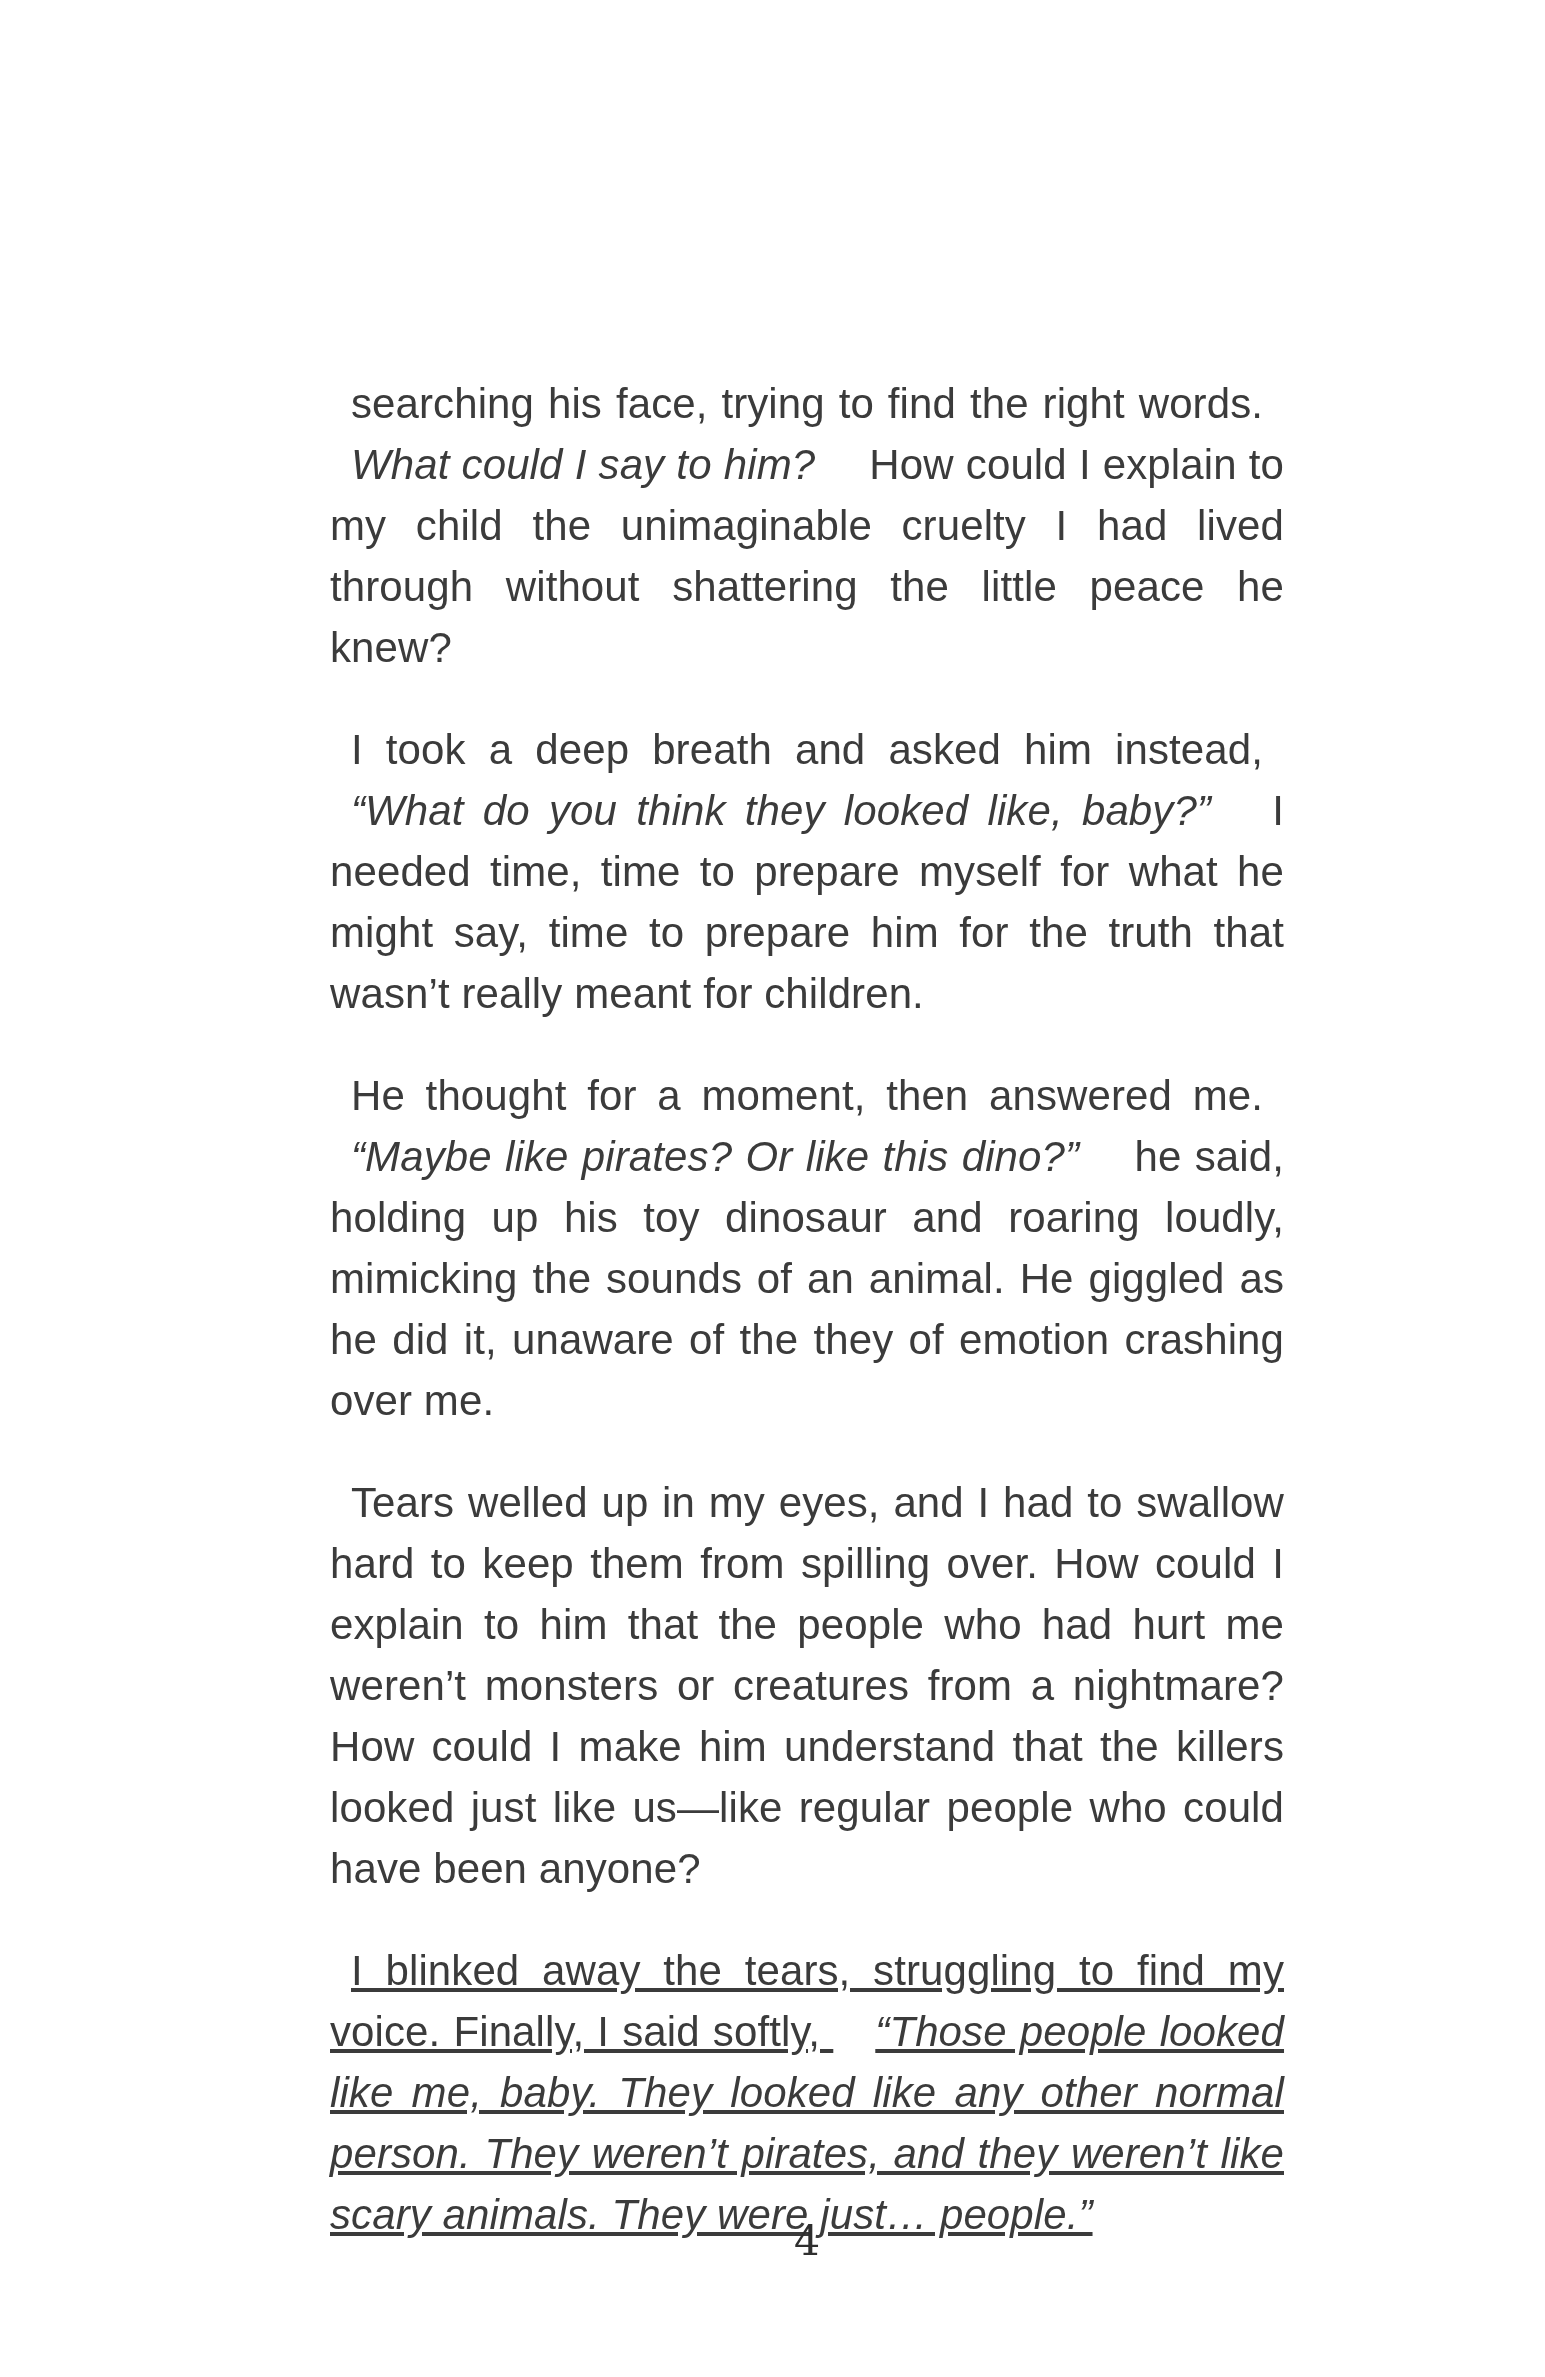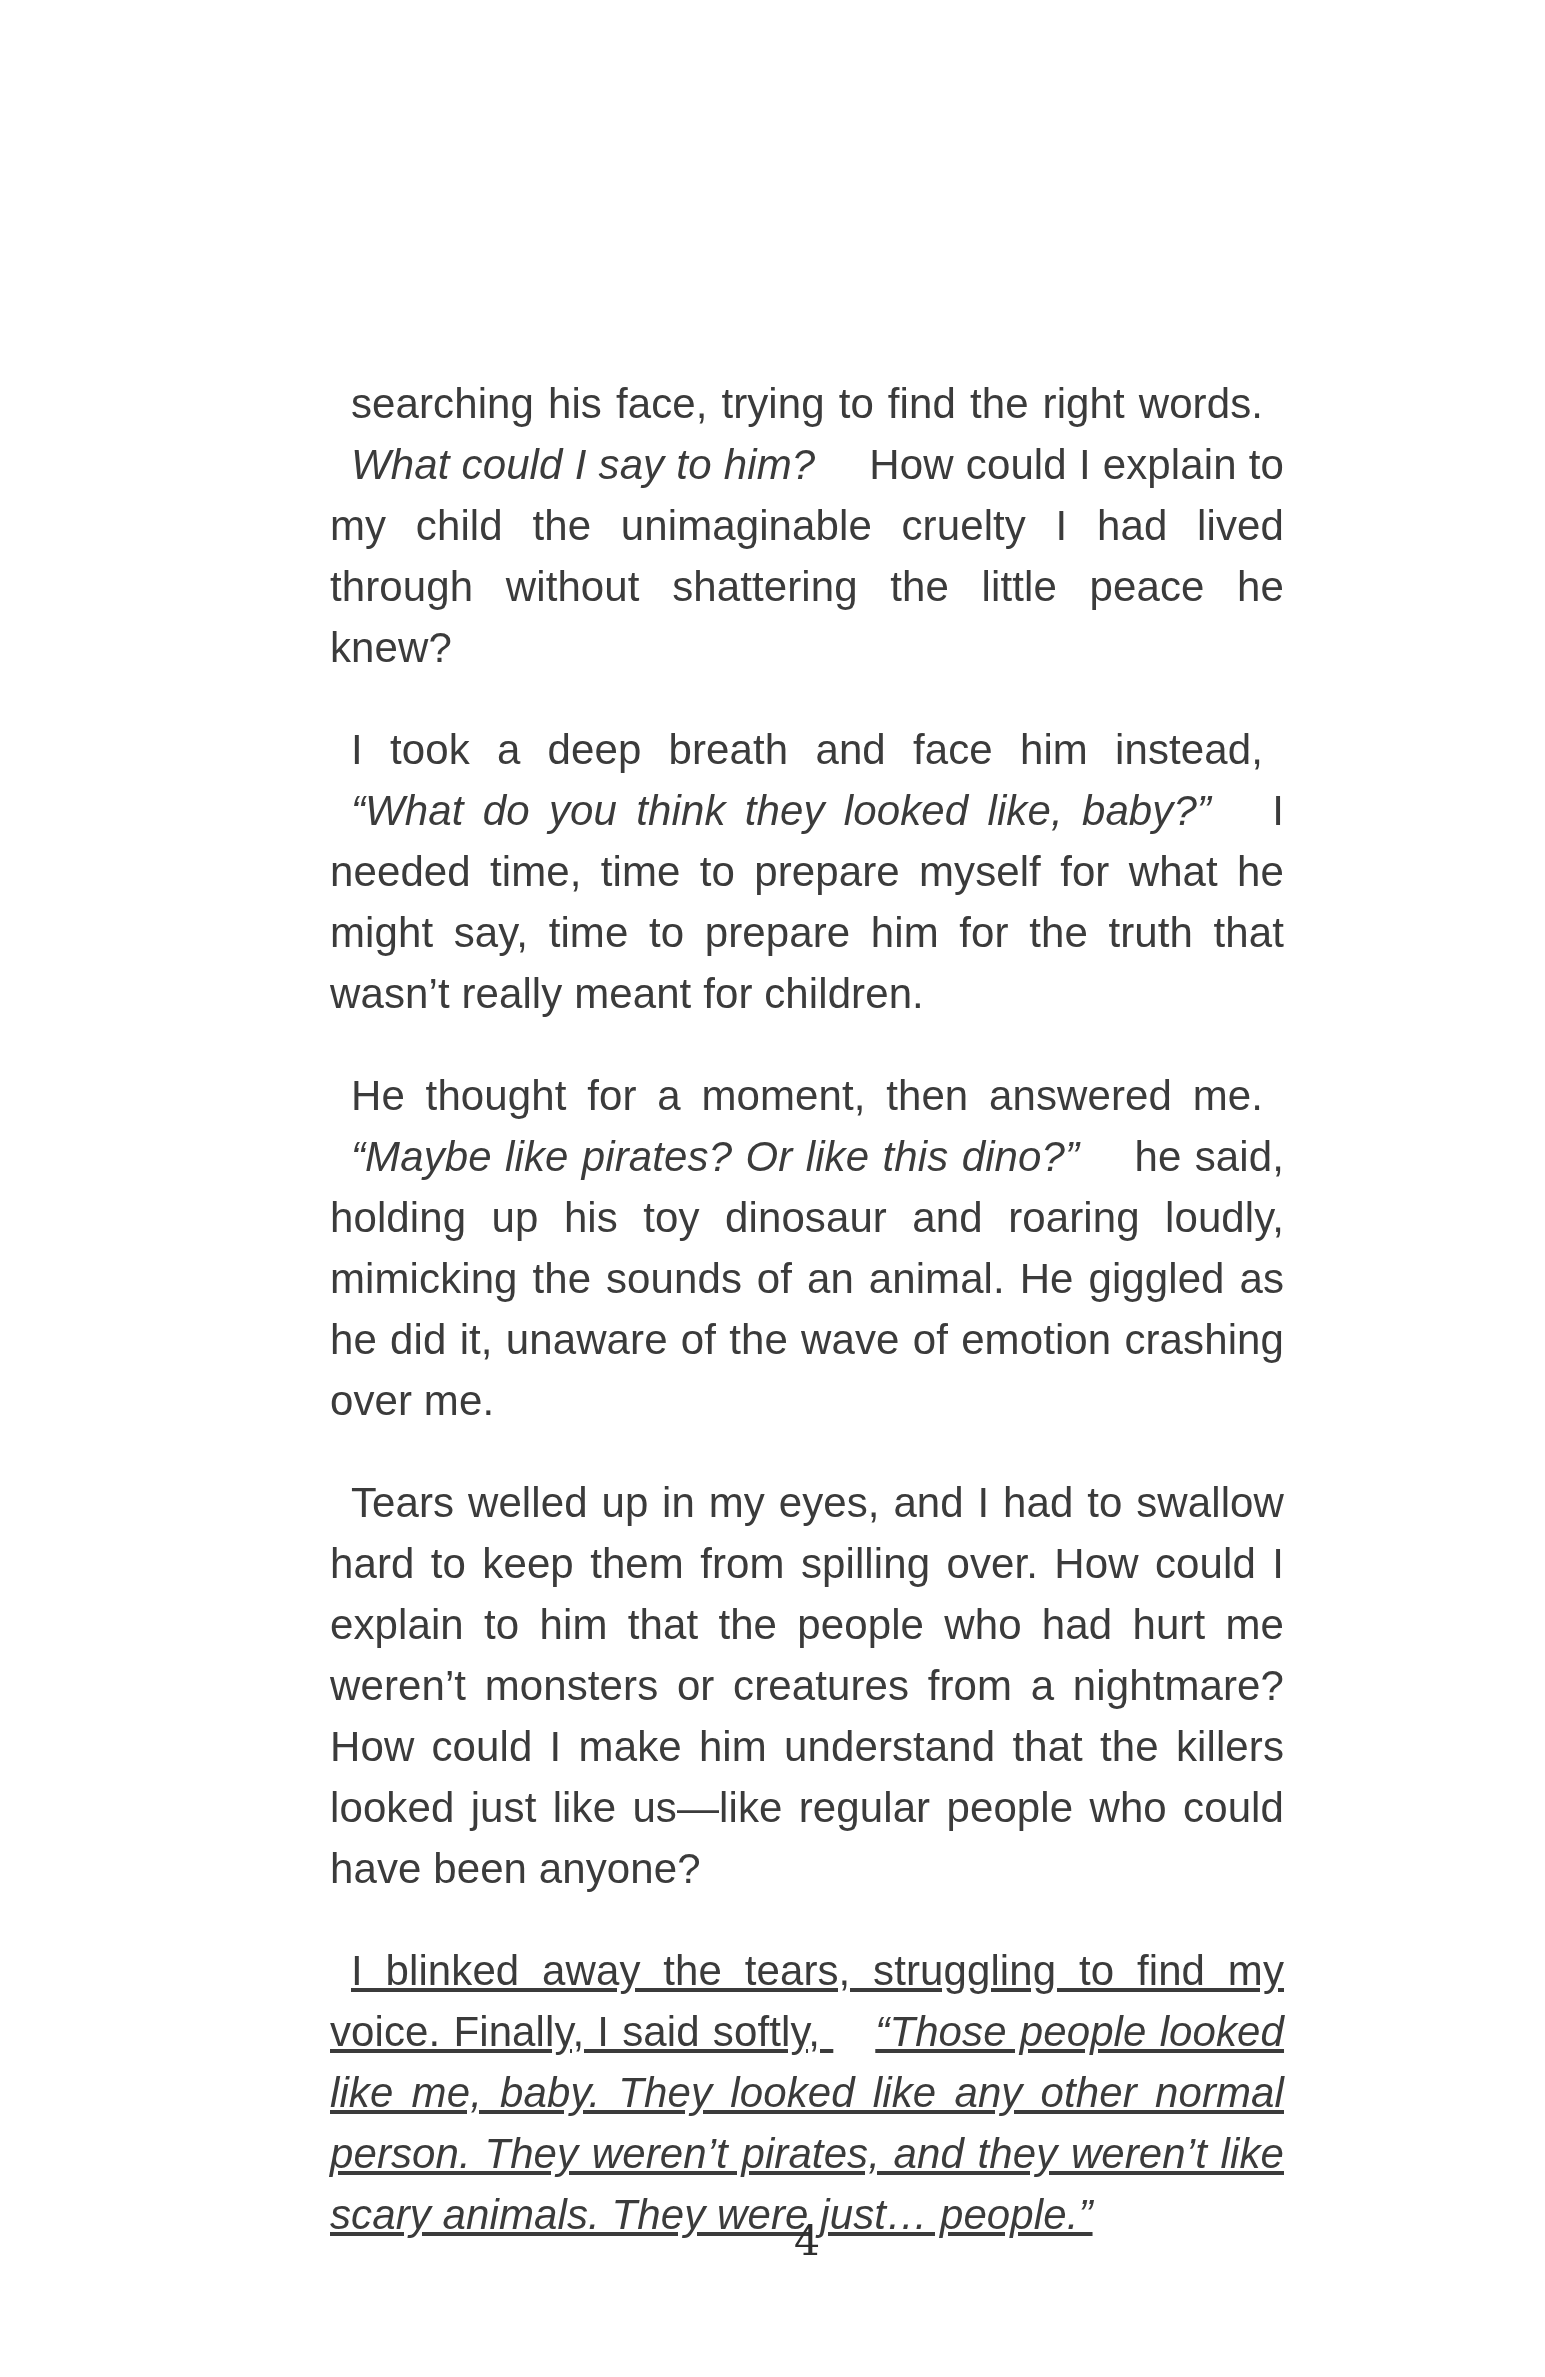--- a/index.html
+++ b/index.html
@@ -41,20 +41,20 @@
     font-size: 41px;
     color: #2f2f2f;
   }
 </style>
 </head>
 <body>
 
 <div class="page">
   <div class="text-block">
       <p class="para"><span>searching his face, trying to find the right words. </span><span class="italic">What could I say to him?</span><span> How could I explain to my child the unimaginable cruelty I had lived through without shattering the little peace he knew?</span></p>
-      <p class="para"><span>I took a deep breath and face him instead, </span><span class="italic">“What do you think they looked like, baby?”</span><span> I needed time, time to prepare myself for what he might say, time to prepare him for the truth that wasn’t really meant for children.</span></p>
-      <p class="para"><span>He thought for a moment, then answered me. </span><span class="italic">“Maybe like pirates? Or like this dino?”</span><span> he said, holding up his toy dinosaur and roaring loudly, mimicking the sounds of an animal. He giggled as he did it, unaware of the wave of emotion crashing over me.</span></p>
+      <p class="para"><span>I took a deep breath and asked him instead, </span><span class="italic">“What do you think they looked like, baby?”</span><span> I needed time, time to prepare myself for what he might say, time to prepare him for the truth that wasn’t really meant for children.</span></p>
+      <p class="para"><span>He thought for a moment, then answered me. </span><span class="italic">“Maybe like pirates? Or like this dino?”</span><span> he said, holding up his toy dinosaur and roaring loudly, mimicking the sounds of an animal. He giggled as he did it, unaware of the they of emotion crashing over me.</span></p>
       <p class="para"><span>Tears welled up in my eyes, and I had to swallow hard to keep them from spilling over. How could I explain to him that the people who had hurt me weren’t monsters or creatures from a nightmare? How could I make him understand that the killers looked just like us—like regular people who could have been anyone?</span></p>
       <p class="para"><span>I blinked away the tears, struggling to find my voice. Finally, I said softly, </span><span class="italic">“Those people looked like me, baby. They looked like any other normal person. They weren’t pirates, and they weren’t like scary animals. They were just… people.”</span></p>
     </div>
   <div class="page-number">4</div>
 </div>
 
 
 </body></html>

